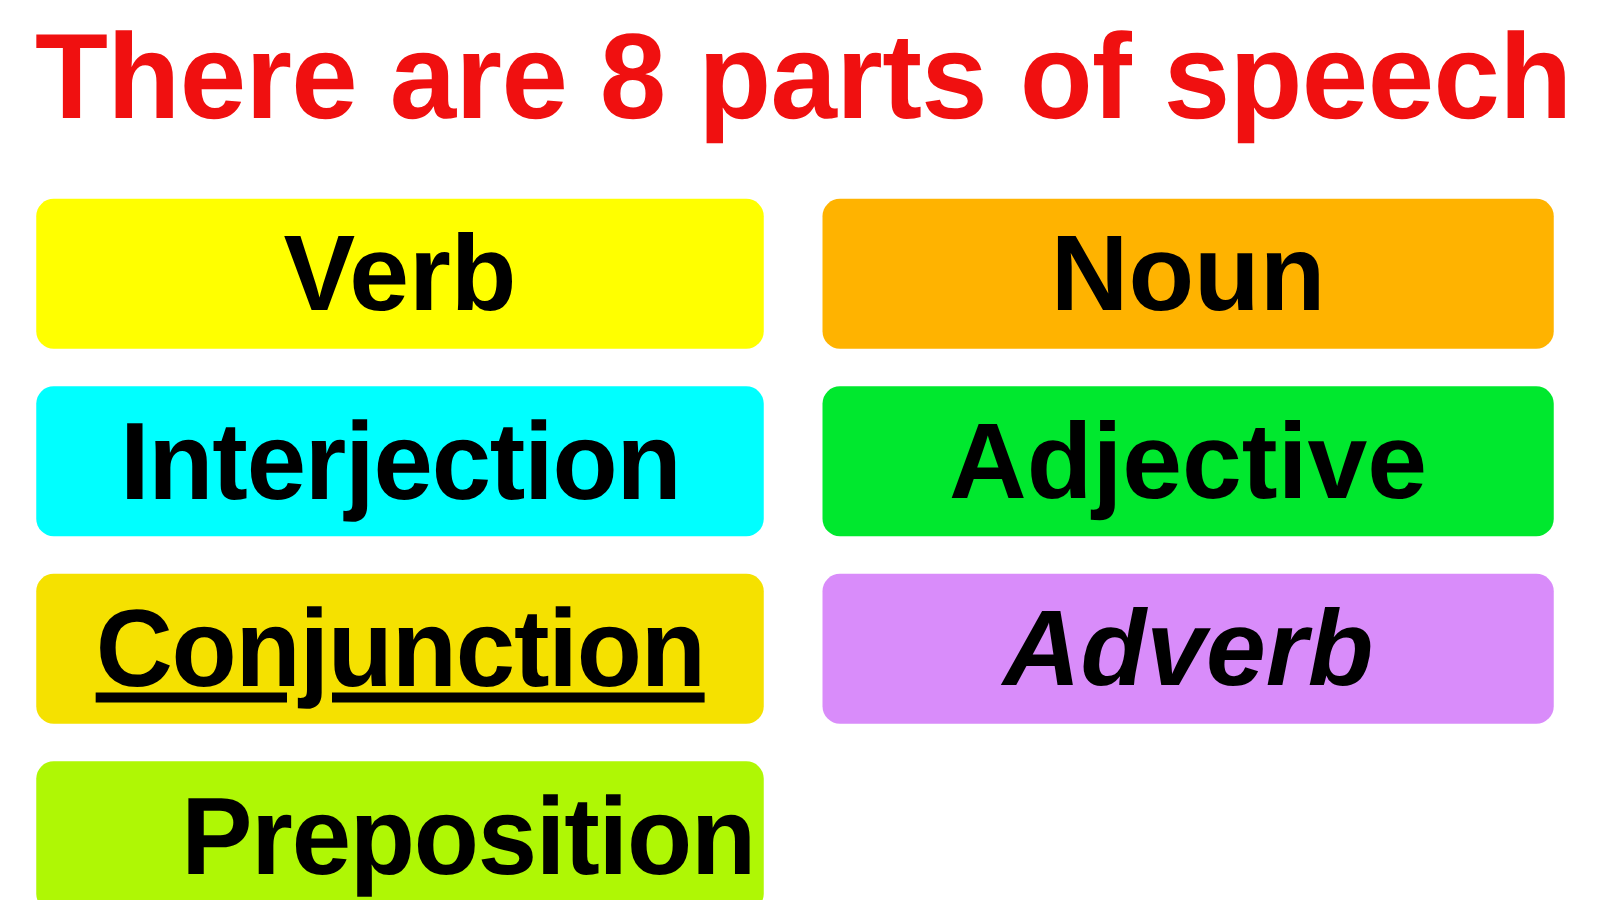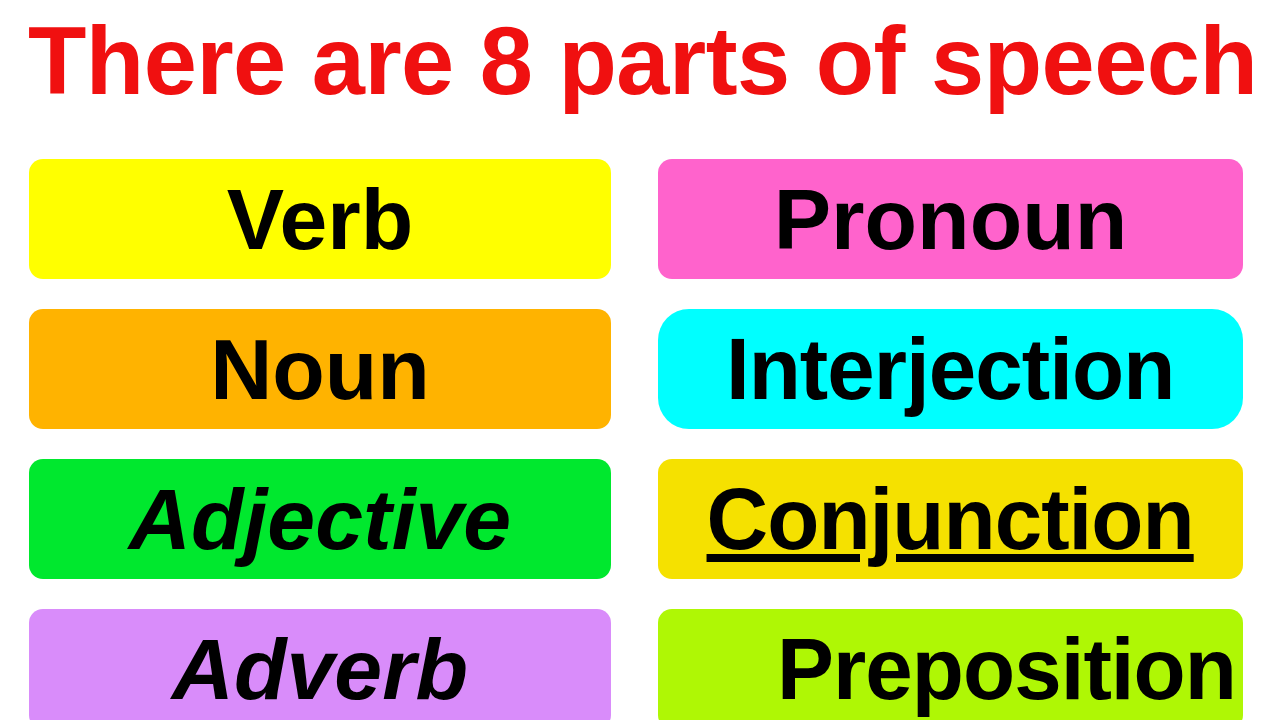--- a/index.html
+++ b/index.html
@@ -90,34 +90,31 @@
 <div class="poster" style="background: rgb(255, 255, 255);">
 
   <div class="title" style="color: rgb(240, 16, 16);">There are 8 parts of speech</div>
 
   <div class="grid">
 
     <div class="card" style="background: rgb(255, 255, 0);">
       <span class="card-label" style="color: rgb(0, 0, 0);">Verb</span>
     </div>
 
-    <div class="card" style="background: rgb(255, 99, 204);">
-      <span class="card-label" style="color: rgb(0, 0, 0);">Pronoun</span>
-    </div>
 
     <div class="card" style="background: rgb(255, 179, 0);">
       <span class="card-label" style="color: rgb(0, 0, 0);">Noun</span>
     </div>
 
-    <div class="card" style="background: rgb(0, 255, 255); border-radius: 31px;">
+    <div class="card" style="background: rgb(0, 255, 255);">
       <span class="card-label long" style="color: rgb(0, 0, 0);">Interjection</span>
     </div>
 
     <div class="card" style="background: rgb(0, 232, 46);">
-      <span class="card-label" style="color: rgb(0, 0, 0); font-style: italic;">Adjective</span>
+      <span class="card-label" style="color: rgb(0, 0, 0);">Adjective</span>
     </div>
 
     <div class="card" style="background: rgb(245, 225, 0); text-decoration: underline;">
       <span class="card-label long" style="color: rgb(0, 0, 0);">Conjunction</span>
     </div>
 
     <div class="card" style="background: rgb(217, 140, 250);">
       <span class="card-label" style="color: rgb(0, 0, 0); font-style: italic;">Adverb</span>
     </div>
 

